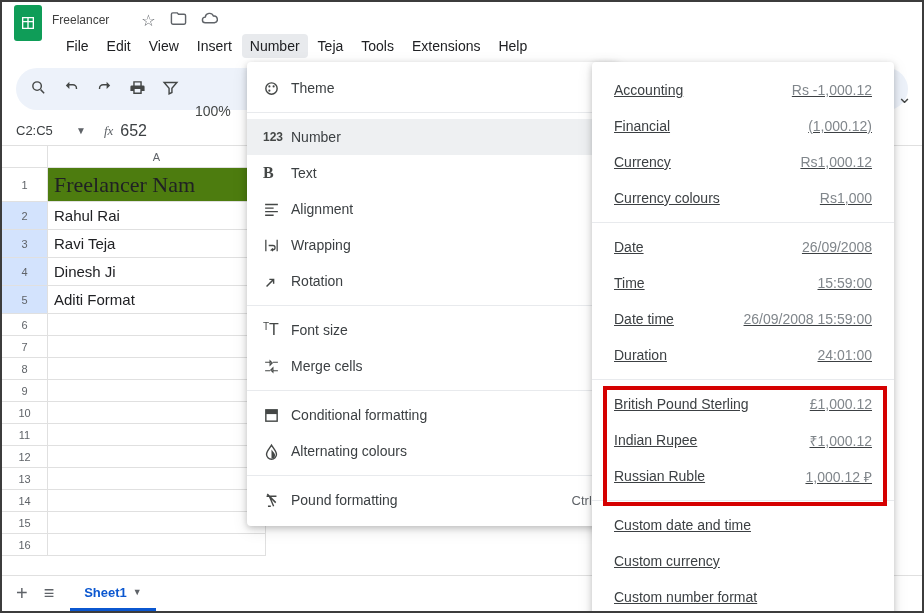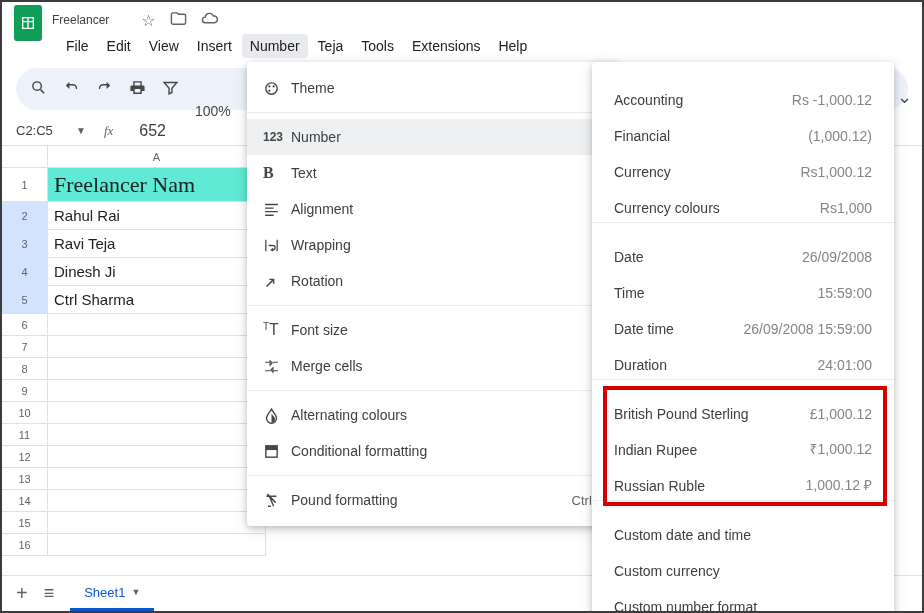--- a/index.html
+++ b/index.html
@@ -21,62 +21,62 @@
 
 .toolbar { display: flex; align-items: center; margin: 6px 14px 8px 14px; height: 42px; background: #edf2fa; border-radius: 22px; padding: 0 14px; gap: 16px; color: #444746; }
 .toolbar span { font-size: 14px; cursor: pointer; }
 .zoom { font-size: 14px; margin-top: 44px; }
 .toolbar-right { position: absolute; right: 10px; top: 84px; font-size: 18px; color: #444746; }
 
 
 .formula-row { display: flex; align-items: center; padding: 4px 12px 6px 12px; height: 28px; border-bottom: 1px solid #e0e0e0; }
 .namebox { width: 62px; color: #3c4043; font-size: 13px; padding-left: 2px; }
 .namebox-caret { color: #5f6368; margin-right: 18px; font-size: 10px; }
-.fx { font-style: italic; font-family: Georgia, serif; color: #5f6368; margin-right: 26px; font-size: 13px; }
+.fx { font-style: italic; font-family: Georgia, serif; color: #5f6368; margin-right: 7px; font-size: 13px; }
 .fval { font-size: 16px; color: #3c4043; }
 
 
 .grid { position: relative; }
 .colheads { display: flex; }
 .corner { width: 46px; height: 22px; border-right: 1px solid #e0e0e0; border-bottom: 1px solid #e0e0e0; background: #fff; }
 .colhead { width: 218px; height: 22px; border-right: 1px solid #e0e0e0; border-bottom: 1px solid #e0e0e0; text-align: center; font-size: 11px; color: #5f6368; line-height: 22px; }
 .row { display: flex; }
 .rowhead { width: 46px; border-right: 1px solid #e0e0e0; border-bottom: 1px solid #e0e0e0; text-align: center; font-size: 11px; color: #5f6368; display: flex; align-items: center; justify-content: center; background: #fff; }
 .rowhead.sel { background: #d3e3fd; }
 .cell { width: 218px; border-right: 1px solid #e0e0e0; border-bottom: 1px solid #e0e0e0; padding: 4px 6px; font-size: 15px; color: #202124; display: flex; align-items: center; }
-.header-cell { background: #5eead4; font-size: 22px; font-family: "Times New Roman", serif; height: 34px; }
+.header-cell { background: #4d7c0f; font-size: 22px; font-family: "Times New Roman", serif; height: 34px; }
 .data-row { height: 28px; }
 .tall-row .rowhead, .tall-row .cell { height: 34px; }
 .short-row .rowhead, .short-row .cell { height: 22px; }
 
 
 .format-menu { position: absolute; left: 245px; top: 60px; width: 372px; background: #fff; border-radius: 4px; box-shadow: 0 2px 6px rgba(0,0,0,0.2), 0 4px 16px rgba(0,0,0,0.1); padding: 8px 0; z-index: 10; }
 .fm-item { display: flex; align-items: center; height: 36px; padding: 0 16px; font-size: 14px; color: #3c4043; cursor: pointer; position: relative; }
 .fm-item.active { background: #eef0f2; }
 .fm-icon { width: 28px; display: inline-flex; justify-content: flex-start; color: #444746; font-size: 15px; }
 .fm-label { flex: 1; }
 .fm-arrow { color: #5f6368; font-size: 10px; }
 .fm-shortcut { color: #5f6368; font-size: 13px; }
 .fm-sep { height: 1px; background: #e8eaed; margin: 6px 0; }
 
 
 .num-menu { position: absolute; left: 590px; top: 60px; width: 302px; background: #fff; border-radius: 4px; box-shadow: 0 2px 6px rgba(0,0,0,0.2), 0 4px 16px rgba(0,0,0,0.1); padding: 10px 0; z-index: 11; }
-.nm-item { display: flex; align-items: flex-end; height: 36px; padding: 0 22px; font-size: 14px; color: #3c4043; cursor: pointer; }
+.nm-item { display: flex; align-items: center; height: 36px; padding: 0 22px; font-size: 14px; color: #3c4043; cursor: pointer; text-decoration: underline; }
 .nm-label { flex: 1; }
 .nm-example { color: #80868b; font-size: 14px; text-align: right; }
 .nm-sep { height: 1px; background: #e8eaed; margin: 6px 0; }
 
 
 .red-box { position: absolute; left: 601px; top: 384px; width: 284px; height: 120px; border: 4px solid #d50000; z-index: 12; pointer-events: none; }
 
 
 .sheettabs { position: absolute; bottom: 0; left: 0; right: 0; height: 36px; border-top: 1px solid #e0e0e0; display: flex; align-items: center; padding: 0 14px; gap: 16px; background: #fff; color: #444746; }
 .plus { font-size: 20px; color: #5f6368; cursor: pointer; }
 .allsheets { font-size: 18px; color: #5f6368; cursor: pointer; }
-.sheet-tab { padding: 8px 14px; color: #0b57d0; font-weight: 400; border-bottom: 3px solid #0b57d0; font-size: 13px; cursor: pointer; display: flex; align-items: center; gap: 6px; }
+.sheet-tab { padding: 8px 14px; color: #0b57d0; font-weight: 700; border-bottom: 3px solid #0b57d0; font-size: 13px; cursor: pointer; display: flex; align-items: center; gap: 6px; }
 .sheet-caret { font-size: 9px; color: #5f6368; }
 
 svg.ico { width: 17px; height: 17px; fill: #444746; }
 </style>
 </head>
 <body>
 
 <div class="titlebar">
   <div class="doc-icon">
     <svg width="16" height="16" viewBox="0 0 24 24">
@@ -156,21 +156,21 @@
       <div class="row data-row">
         <div class="rowhead sel">3</div>
         <div class="cell">Ravi Teja</div>
       </div>
       <div class="row data-row">
         <div class="rowhead sel">4</div>
         <div class="cell">Dinesh Ji</div>
       </div>
       <div class="row data-row">
         <div class="rowhead sel">5</div>
-        <div class="cell">Ctrl Sharma</div>
+        <div class="cell">Aditi Format</div>
       </div>
       <div class="row short-row">
         <div class="rowhead">6</div>
         <div class="cell"></div>
       </div>
       <div class="row short-row">
         <div class="rowhead">7</div>
         <div class="cell"></div>
       </div>
       <div class="row short-row">
@@ -281,34 +281,34 @@
           <path d="M3 6h7v4l3-3-3-3v4M21 6h-7M3 18h7M21 18h-7v-4l-3 3 3 3v-4" stroke="#444746" stroke-width="1.6" fill="none"></path>
         </svg>
       </span>
       <span class="fm-label">Merge cells</span>
       <span class="fm-arrow">▶</span>
     </div>
     <div class="fm-sep"></div>
     <div class="fm-item">
       <span class="fm-icon">
         <svg class="ico" viewBox="0 0 24 24">
+          <rect x="4" y="4" width="16" height="16" fill="none" stroke="#444746" stroke-width="2"></rect>
+          <rect x="4" y="4" width="16" height="6" fill="#444746"></rect>
+        </svg>
+      </span>
+      <span class="fm-label">Conditional formatting</span>
+    </div>
+    <div class="fm-item">
+      <span class="fm-icon">
+        <svg class="ico" viewBox="0 0 24 24">
           <path d="M12 3c4 6 7 9 7 13a7 7 0 01-14 0c0-4 3-7 7-13z" fill="none" stroke="#444746" stroke-width="2"></path>
           <path d="M12 9c3 4 5 6 5 8a5 5 0 01-5 5v-13z" fill="#444746"></path>
         </svg>
       </span>
       <span class="fm-label">Alternating colours</span>
-    </div>
-    <div class="fm-item">
-      <span class="fm-icon">
-        <svg class="ico" viewBox="0 0 24 24">
-          <rect x="4" y="4" width="16" height="16" fill="none" stroke="#444746" stroke-width="2"></rect>
-          <rect x="4" y="4" width="16" height="6" fill="#444746"></rect>
-        </svg>
-      </span>
-      <span class="fm-label">Conditional formatting</span>
     </div>
     <div class="fm-sep"></div>
     <div class="fm-item">
       <span class="fm-icon">
         <svg class="ico" viewBox="0 0 24 24">
           <path d="M5 6h14M9 6l6 14m-8 0h4M6 3l12 12" stroke="#444746" stroke-width="2" fill="none"></path>
         </svg>
       </span>
       <span class="fm-label">Pound formatting</span>
       <span class="fm-shortcut">Ctrl+\</span>

